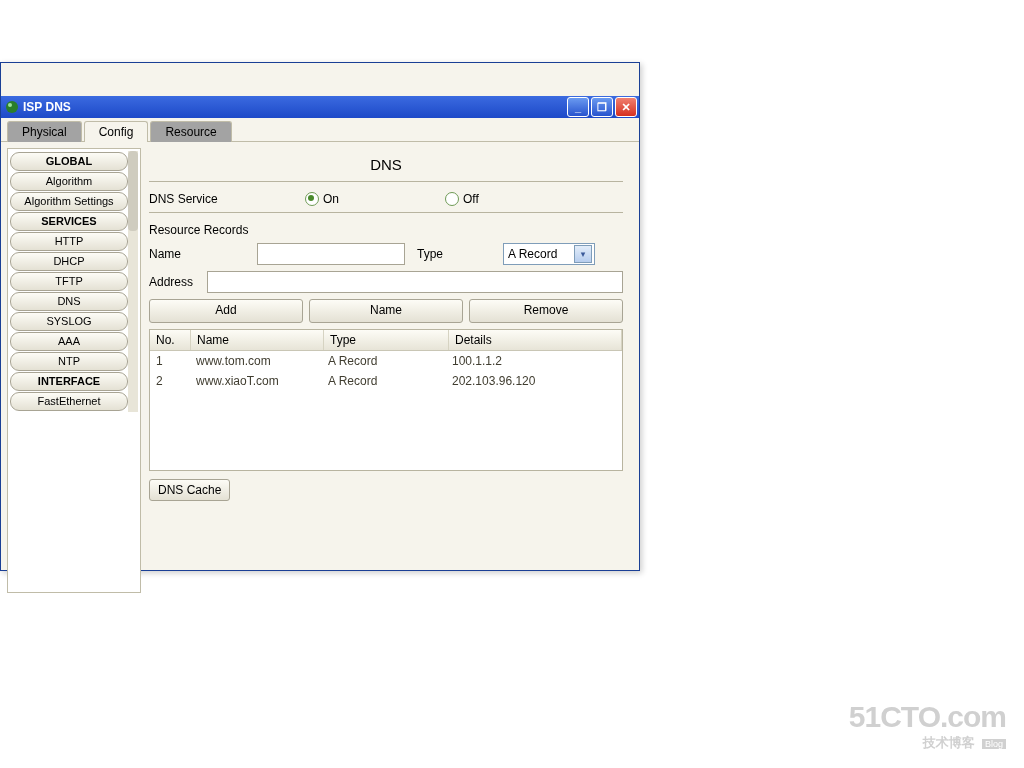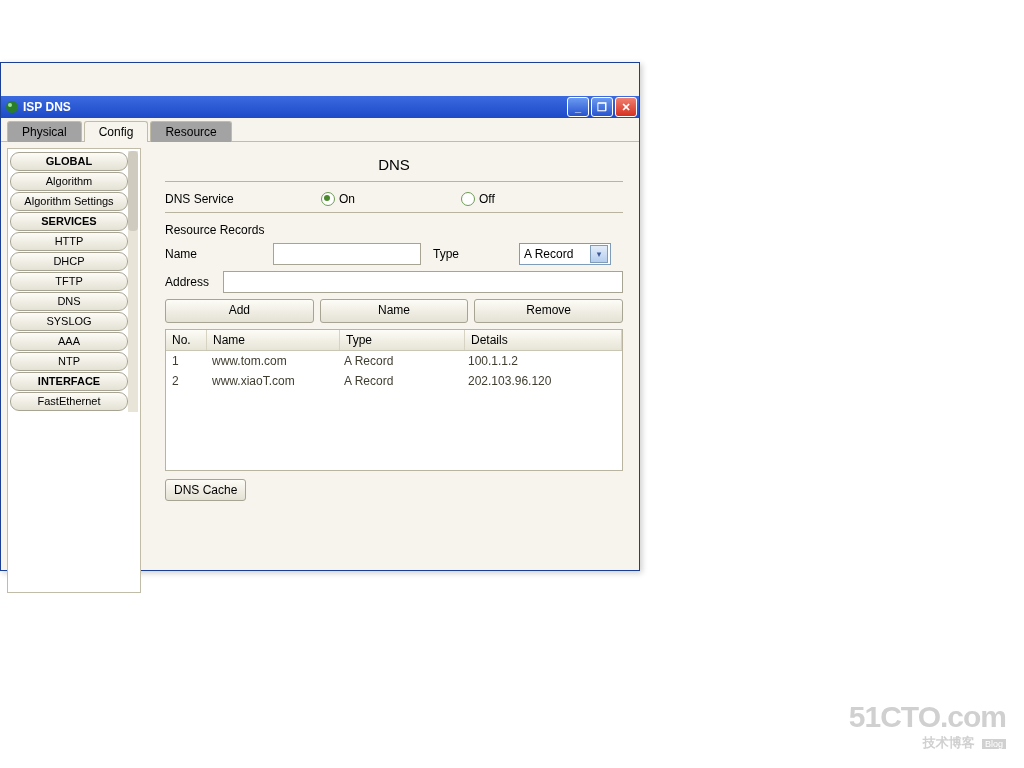--- a/index.html
+++ b/index.html
@@ -49,21 +49,21 @@
   .tab {
     padding: 3px 14px;
     border: 1px solid #c0bca8;
     border-bottom: none;
     background: #a3a3a3;
     margin-right: 2px;
     border-radius: 3px 3px 0 0;
     position:relative; top:1px;
   }
   .tab.active { background:#f6f4ec; font-weight:normal; }
-  .content { display:flex; padding:6px; gap:20px; height:445px;}
+  .content { display:flex; padding:6px; gap:4px; height:445px;}
   .sidebar {
     width: 128px;
     border: 1px solid #c0bca8;
     background:#fff;
     padding:2px;
     position:relative;
     display:flex; flex-direction:column;
   }
   .sidebar-scroll { width:10px; background:#e8e5d8; position:relative; }
   .sidebar-scroll .thumb { position:absolute; left:0; top:0; width:10px; height:80px; background:#cfccbf; border-radius:4px;}

